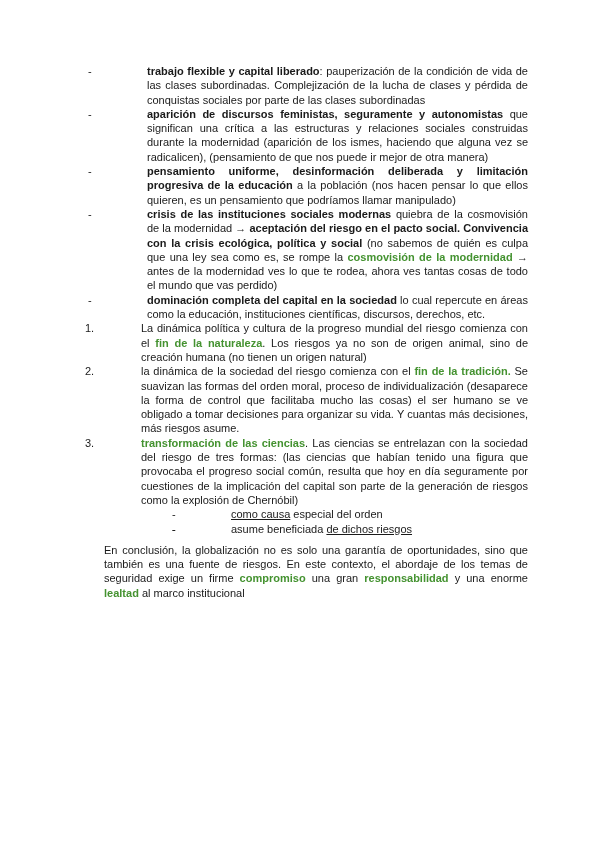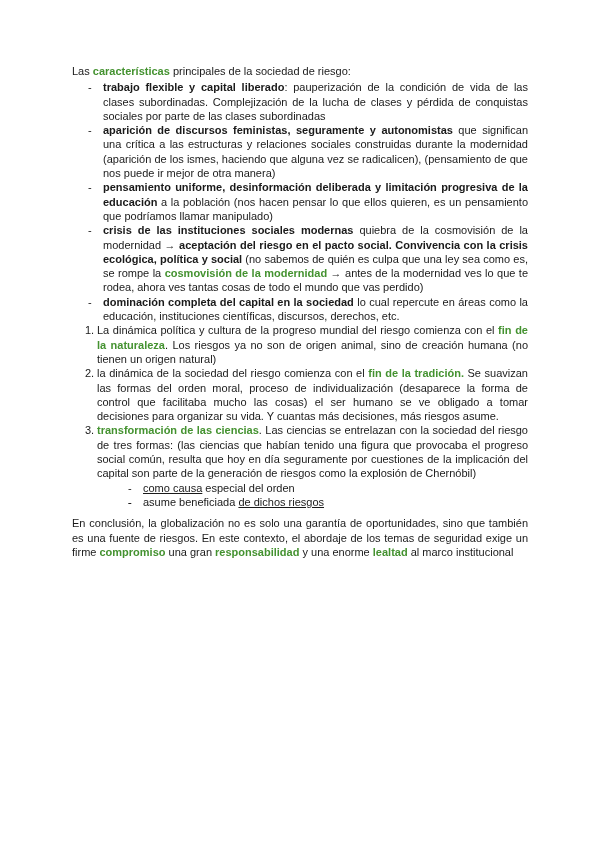--- a/index.html
+++ b/index.html
@@ -20,48 +20,47 @@
     top: 64px;
     width: 456px;
     color: var(--text-color, #1a1a1a);
     font-size: 11px;
     line-height: 14.3px;
     text-align: justify;
   }
   .para { margin: 0; }
   .para.title-line { margin-bottom: 2px; }
   .para.spaced-top-lg { margin-top: 13px; }
-  .para.spaced-top-sm { margin-top: 7px; }
+  .para.spaced-top-sm { margin-top: 7px; margin-left: 32px; }
 
   .run.bold { font-weight: bold; }
   .run.green { color: var(--accent-green, #449230); }
   .run.underline { text-decoration: underline; }
 
   .li {
     position: relative;
     padding-left: 31px;
   }
   .li > .marker {
     position: absolute;
     left: 16px;
     top: 0;
   }
   .ol-list > .li { padding-left: 25px; }
   .ol-list > .li > .marker { left: 13px; }
 
   .li.sub { padding-left: 46px; }
   .li.sub > .marker { left: 31px; }
 
-  .li-body { display: block; }
+  .li-body { display: block; margin-left: 44px; }
 </style>
 </head>
 <body style="background: rgb(255, 255, 255);">
 
 <div class="page">
-    <p class="para title-line"><span class="run">Las </span><span class="run bold green">características</span><span class="run"> principales de la sociedad de riesgo:</span></p>
     <div class="ul-list">
       <div class="li">
         <span class="marker">-</span>
         <div class="li-body"><span class="run bold">trabajo flexible y capital liberado</span><span class="run">: pauperización de la condición de vida de las clases subordinadas. Complejización de la lucha de clases y pérdida de conquistas sociales por parte de las clases subordinadas</span></div>
       </div>
       <div class="li">
         <span class="marker">-</span>
         <div class="li-body"><span class="run bold">aparición de discursos feministas, seguramente y autonomistas</span><span class="run"> que significan una crítica a las estructuras y relaciones sociales construidas durante la modernidad (aparición de los ismes, haciendo que alguna vez se radicalicen), (pensamiento de que nos puede ir mejor de otra manera)</span></div>
       </div>
       <div class="li">

